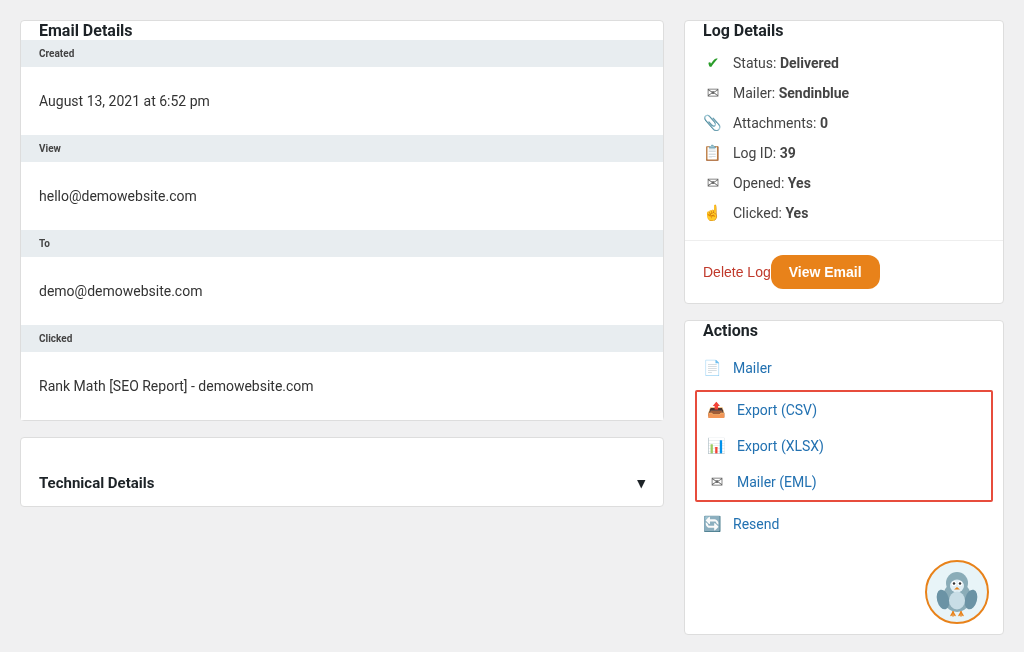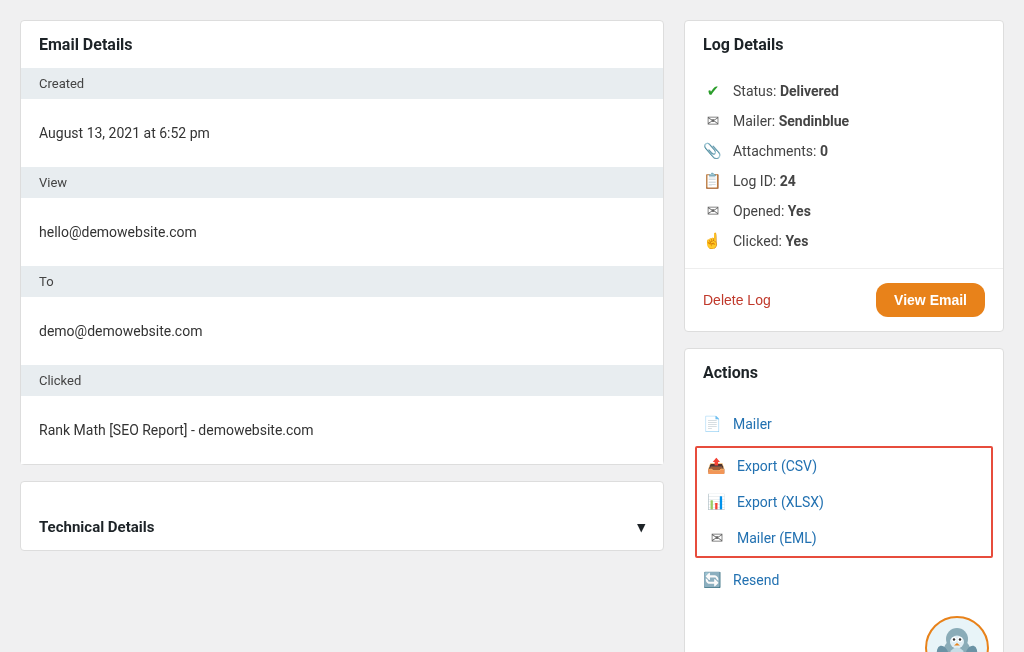--- a/index.html
+++ b/index.html
@@ -29,35 +29,35 @@
       display: flex;
       flex-direction: column;
       gap: 16px;
     }
     .card {
       background: #fff;
       border: 1px solid #ddd;
       border-radius: 4px;
     }
     .card-header {
-      padding: 14px 18px;
+      padding: 0 18px;
       font-size: 16px;
       font-weight: 700;
       color: #1d2327;
       border-bottom: none;
     }
     .detail-table {
       width: 100%;
       border-collapse: collapse;
     }
     .detail-table tr.label-row td {
       background: #e8edf0;
       padding: 8px 18px;
-      font-size: 13px;
-      font-weight: 400;
+      font-size: 10px;
+      font-weight: 700;
       color: #444;
     }
     .detail-table tr.value-row td {
       background: #fff;
       padding: 26px 18px;
       font-size: 14px;
       color: #333;
     }
     .technical-details-header {
       display: flex;
@@ -94,21 +94,21 @@
       width: 20px;
       text-align: center;
       flex-shrink: 0;
       color: #666;
       font-size: 15px;
     }
     .log-icon.green { color: #2a9d2a; }
     .log-actions {
       display: flex;
       align-items: center;
-      justify-content: space-between;
+      justify-content: flex-start;
       padding: 14px 18px;
       border-top: 1px solid #eee;
       margin-top: 4px;
     }
     .delete-log-btn {
       background: none;
       border: none;
       color: #c0392b;
       font-size: 14px;
       cursor: pointer;
@@ -237,21 +237,21 @@
         <div class="log-row">
           <span class="log-icon">✉</span>
           <span>Mailer: <strong>Sendinblue</strong></span>
         </div>
         <div class="log-row">
           <span class="log-icon">📎</span>
           <span>Attachments: <strong>0</strong></span>
         </div>
         <div class="log-row">
           <span class="log-icon">📋</span>
-          <span>Log ID: <strong>24</strong></span>
+          <span>Log ID: <strong>39</strong></span>
         </div>
         <div class="log-row">
           <span class="log-icon">✉</span>
           <span>Opened: <strong>Yes</strong></span>
         </div>
         <div class="log-row">
           <span class="log-icon">☝</span>
           <span>Clicked: <strong>Yes</strong></span>
         </div>
       </div>

